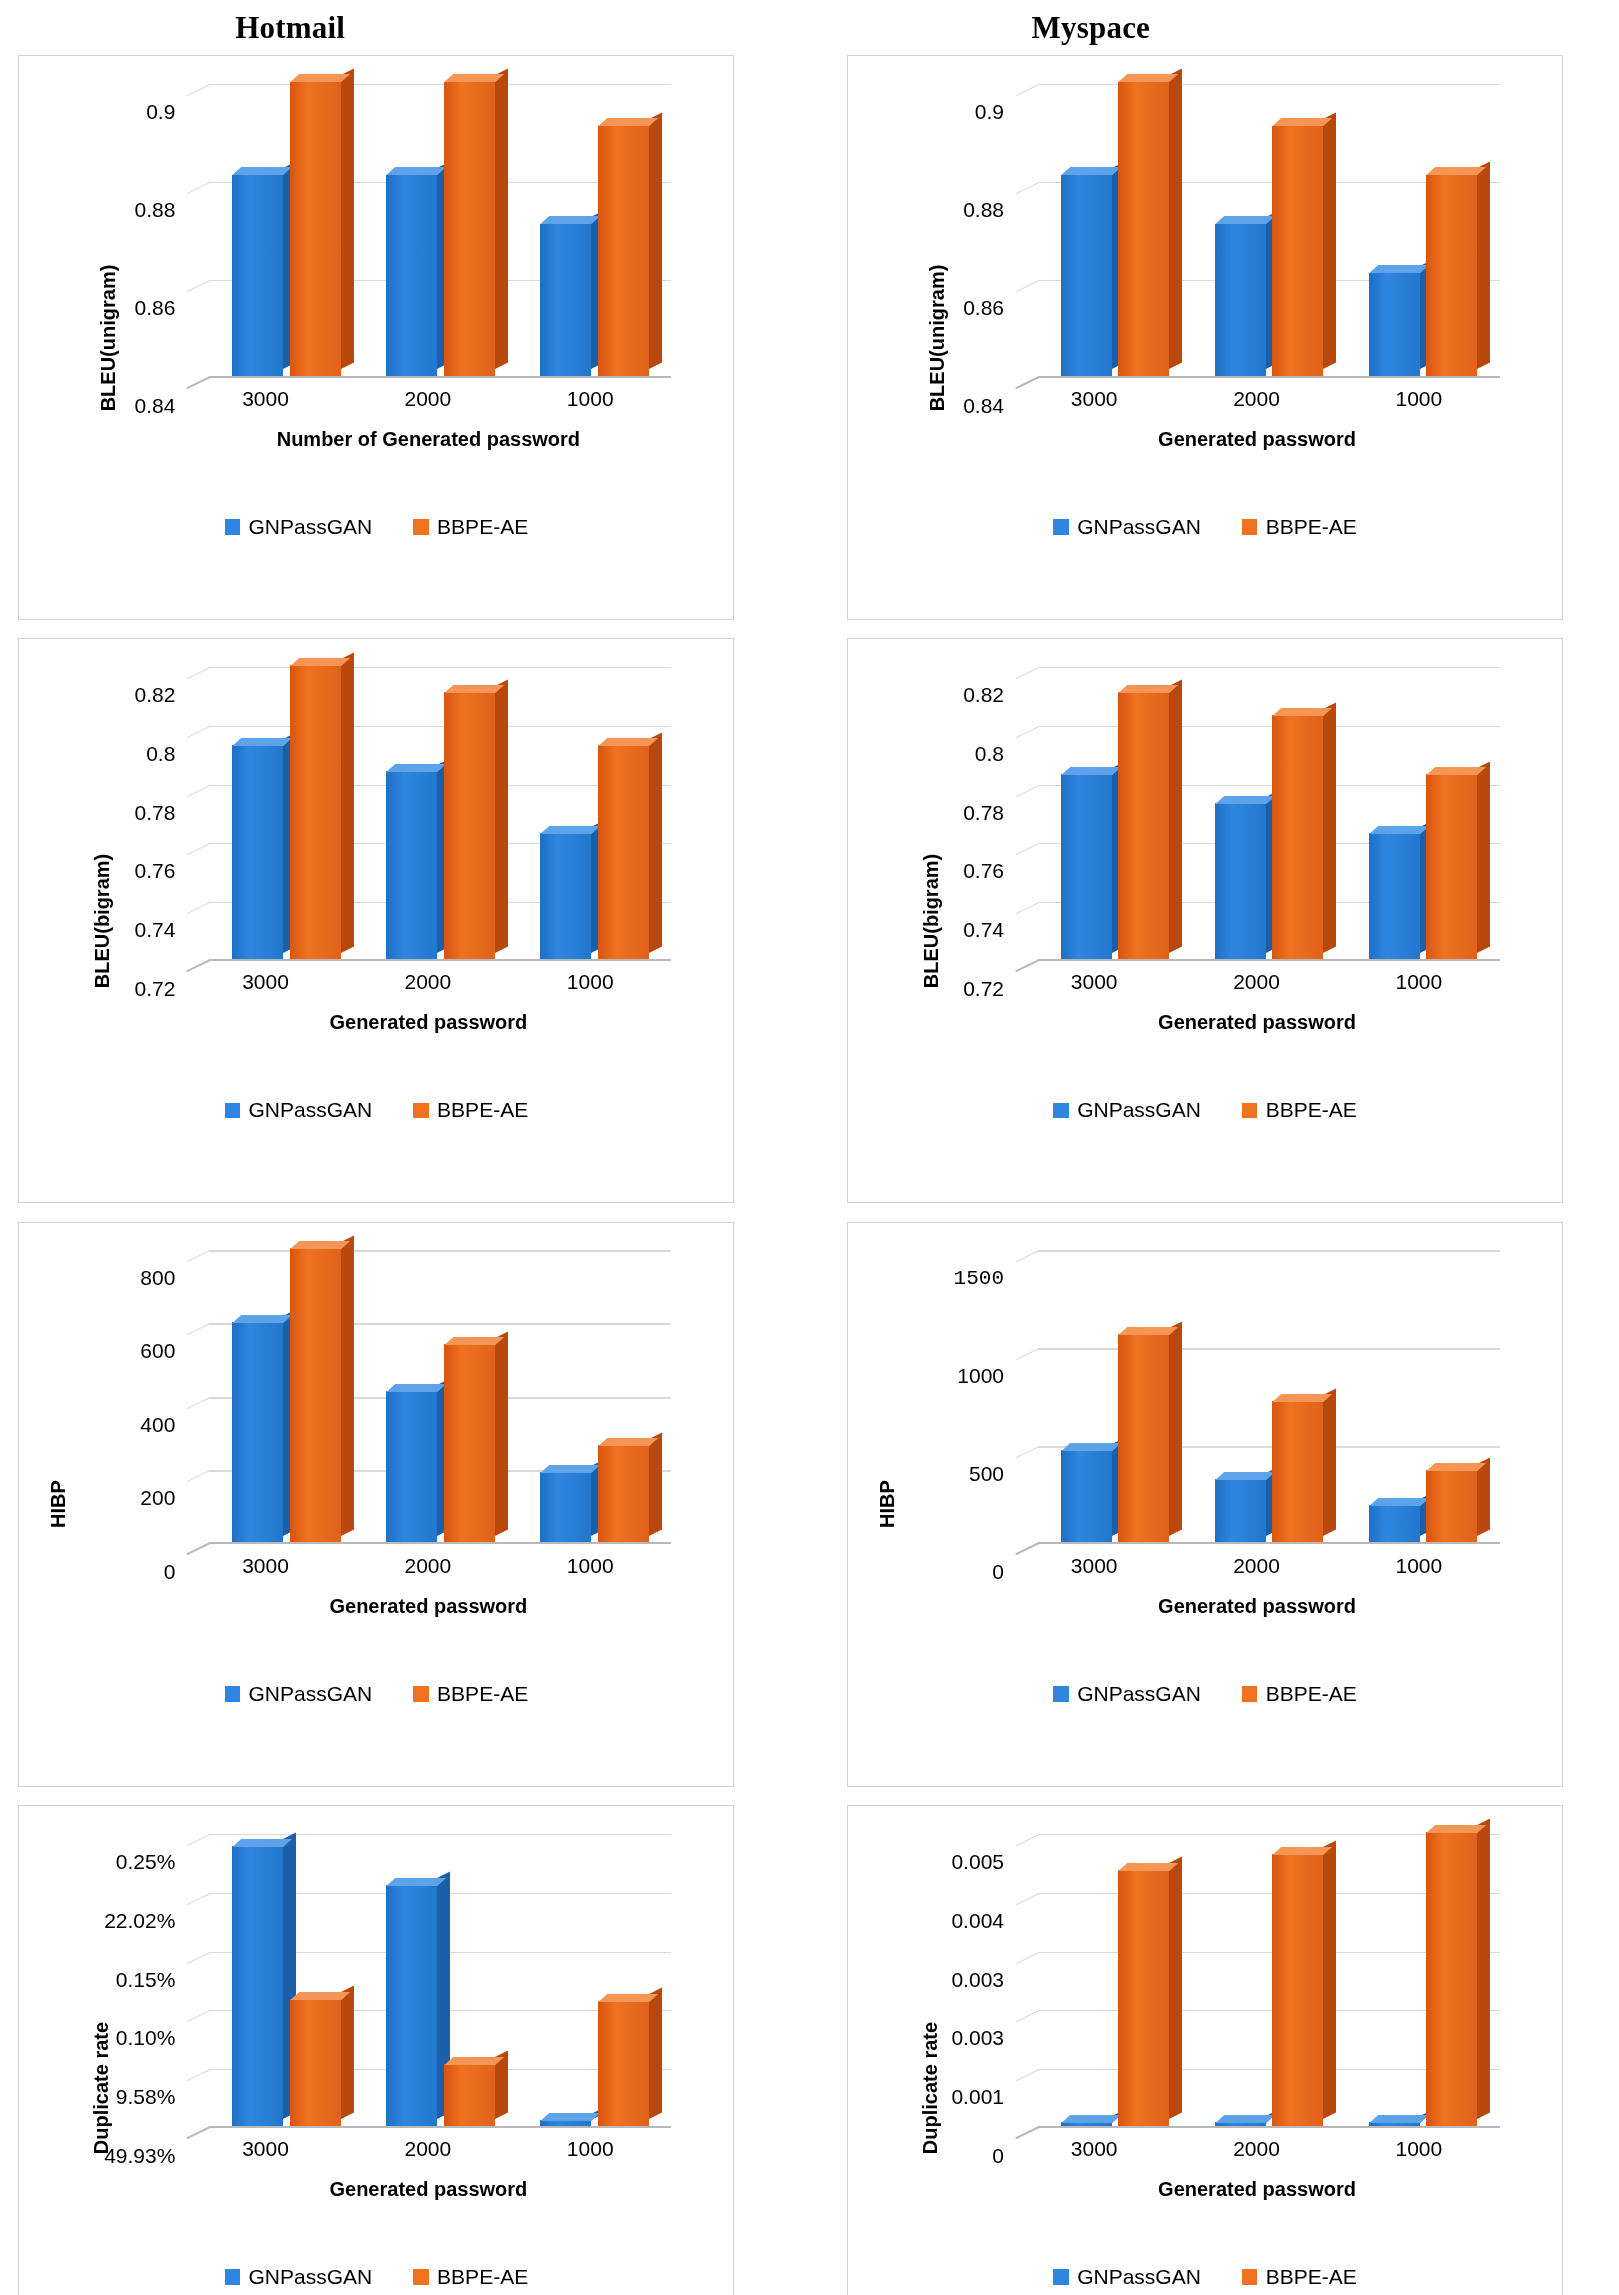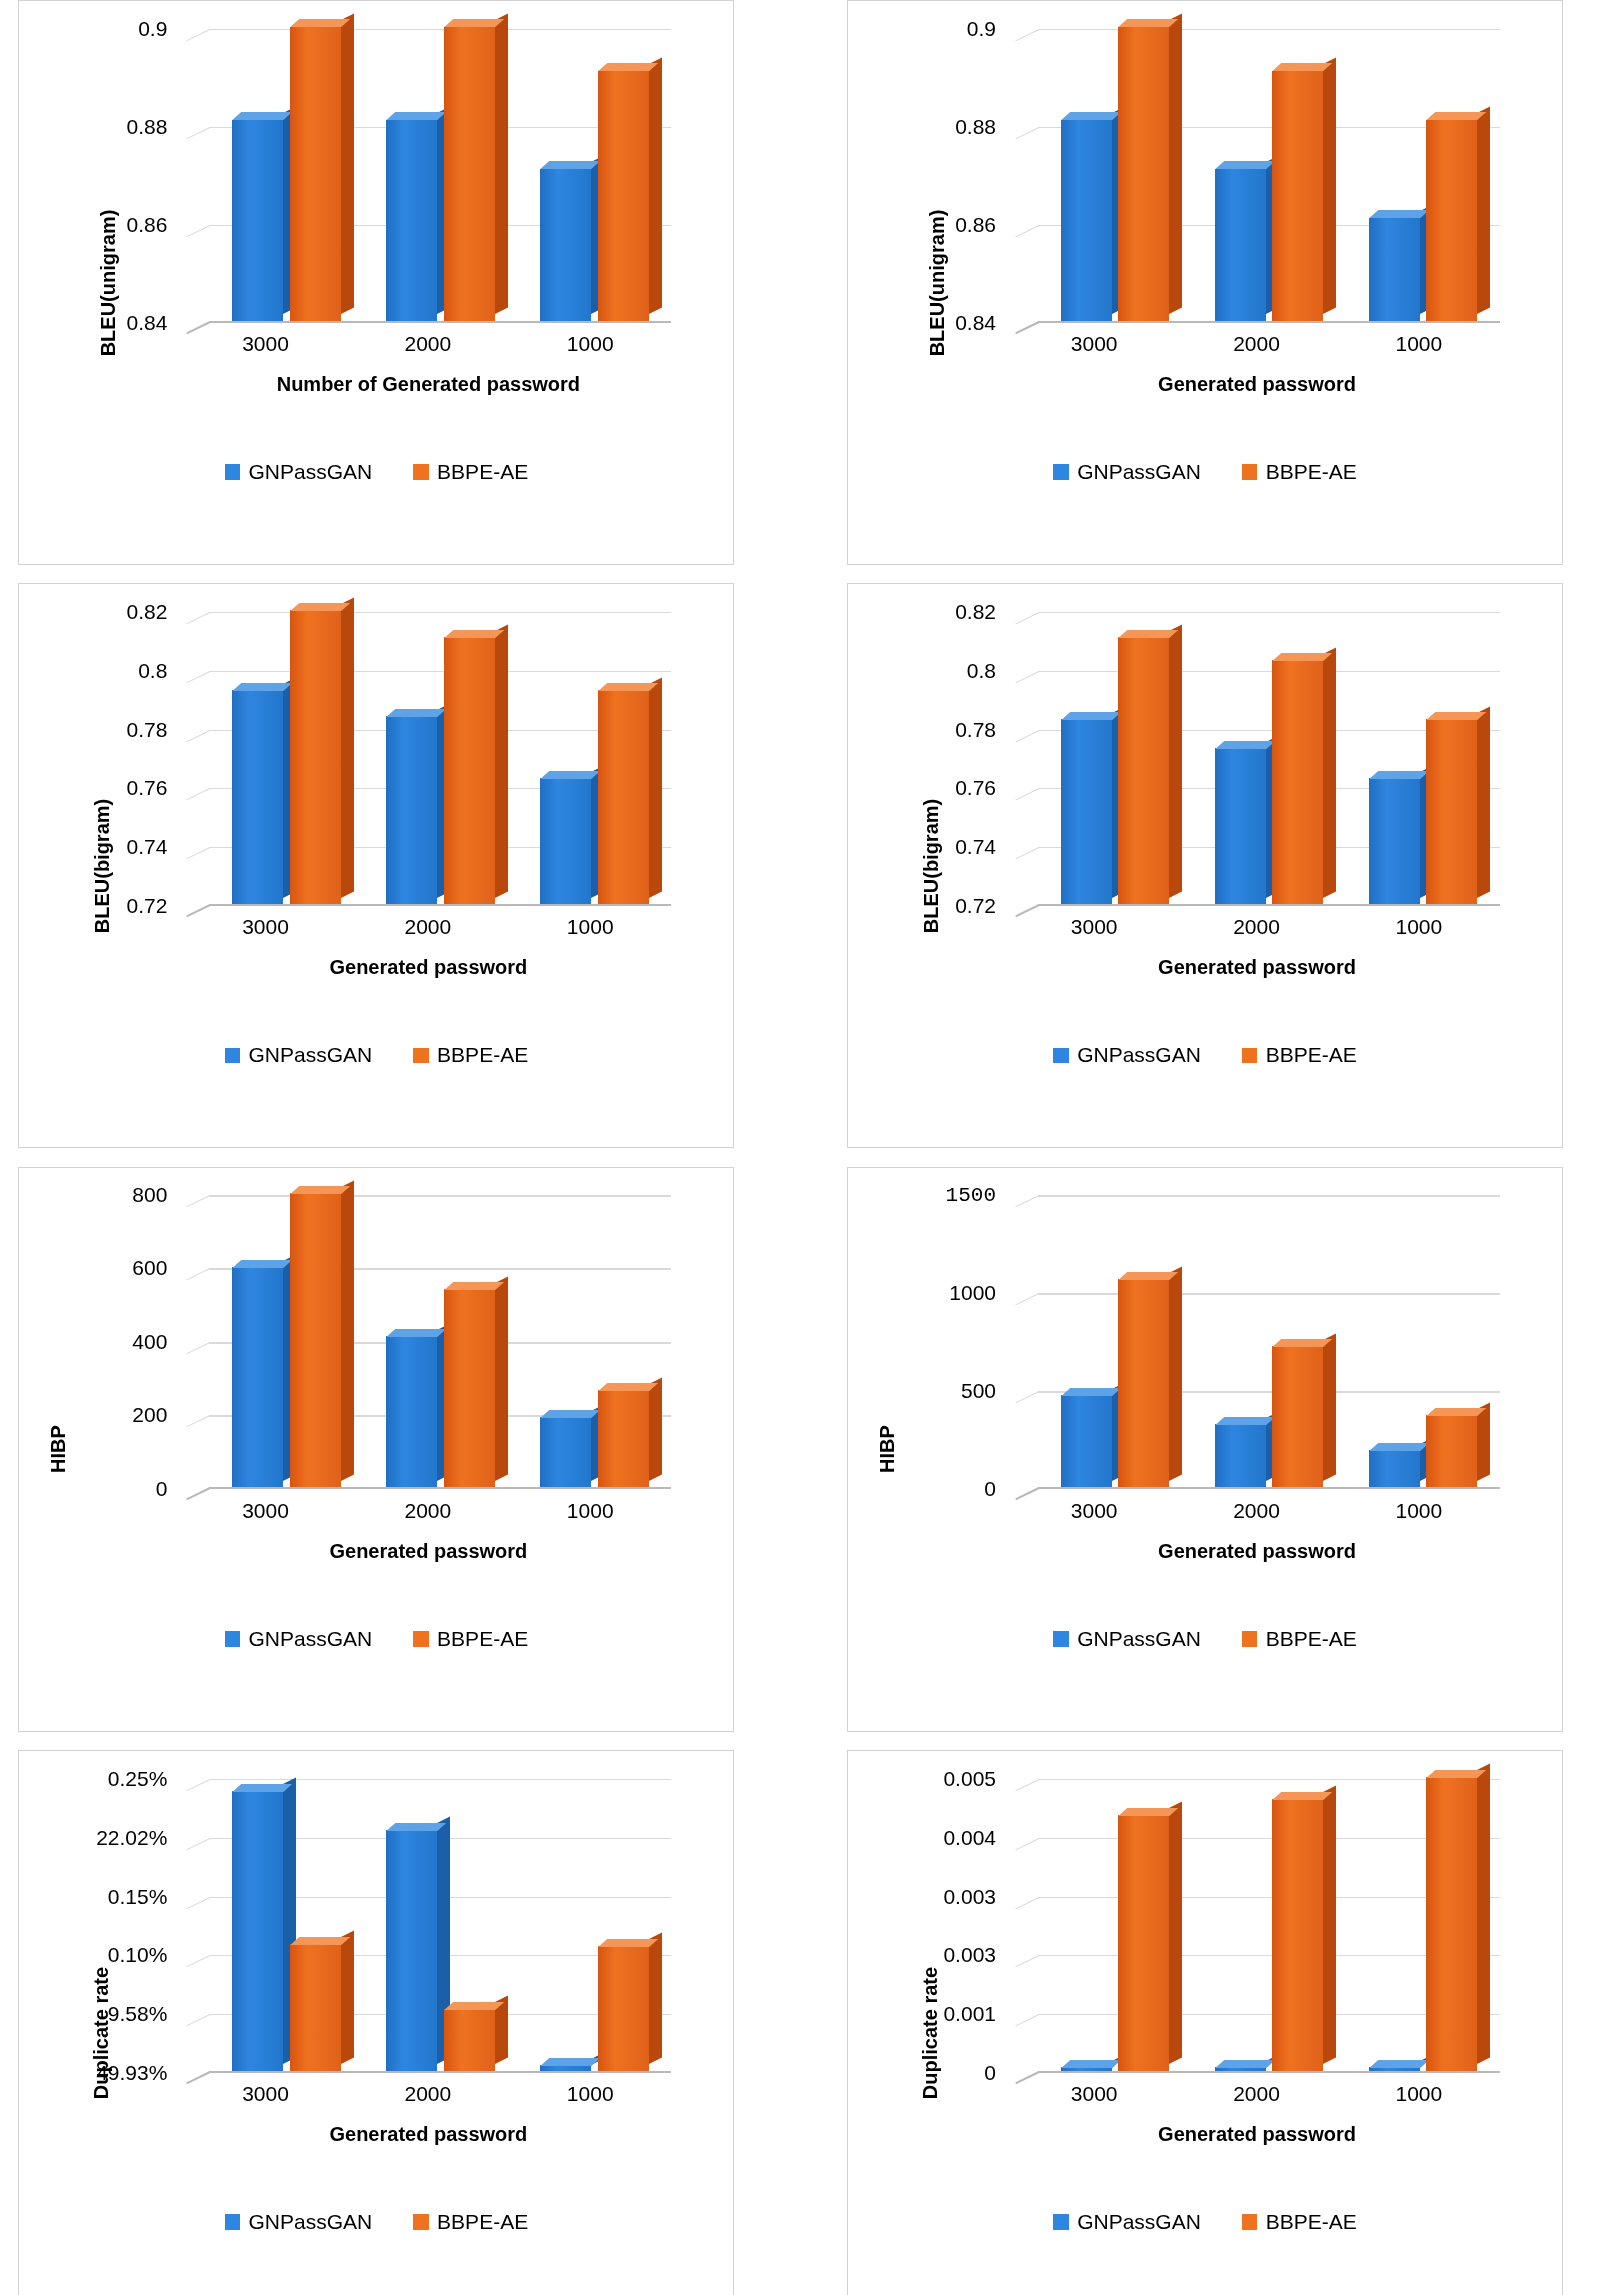--- a/index.html
+++ b/index.html
@@ -79,25 +79,26 @@
   
   .yticks {
     position: absolute;
     left: 41px;
     top: 27.5px;
     width: 115px;
     height: 294px;
   }
   .ytick {
     position: absolute;
-    right: 8px;
+    right: 0;
     transform: translateY(-50%);
     font-size: 21px;
     text-align: right;
     white-space: nowrap;
+    margin-top: 28px;
   }
   
   .plot {
     position: absolute;
     left: 165px;
     top: 27.5px;
     width: 487px;
     height: 294px;
   }
   .gridline {
@@ -235,20 +236,24 @@
     display: inline-block;
   }
   .legend .swatch.blue { background: #2f86e0; }
   .legend .swatch.orange { background: #ef7220; }
 </style>
 </head>
 <body>
 
 <div class="page">
 
+  <div class="col-titles">
+    <div class="col-title left">Hotmail</div>
+    <div class="col-title right">Myspace</div>
+  </div>
 
   <div class="grid" id="chart-grid">
       <div class="cell">
         <div class="chart-box">
           <div class="chart-inner">
             <div class="ytitle">BLEU(unigram)</div>
             <div class="yticks">
               <div class="ytick" style="top: 294px;">0.84</div>
               <div class="ytick" style="top: 196px;">0.86</div>
               <div class="ytick" style="top: 98px;">0.88</div>

